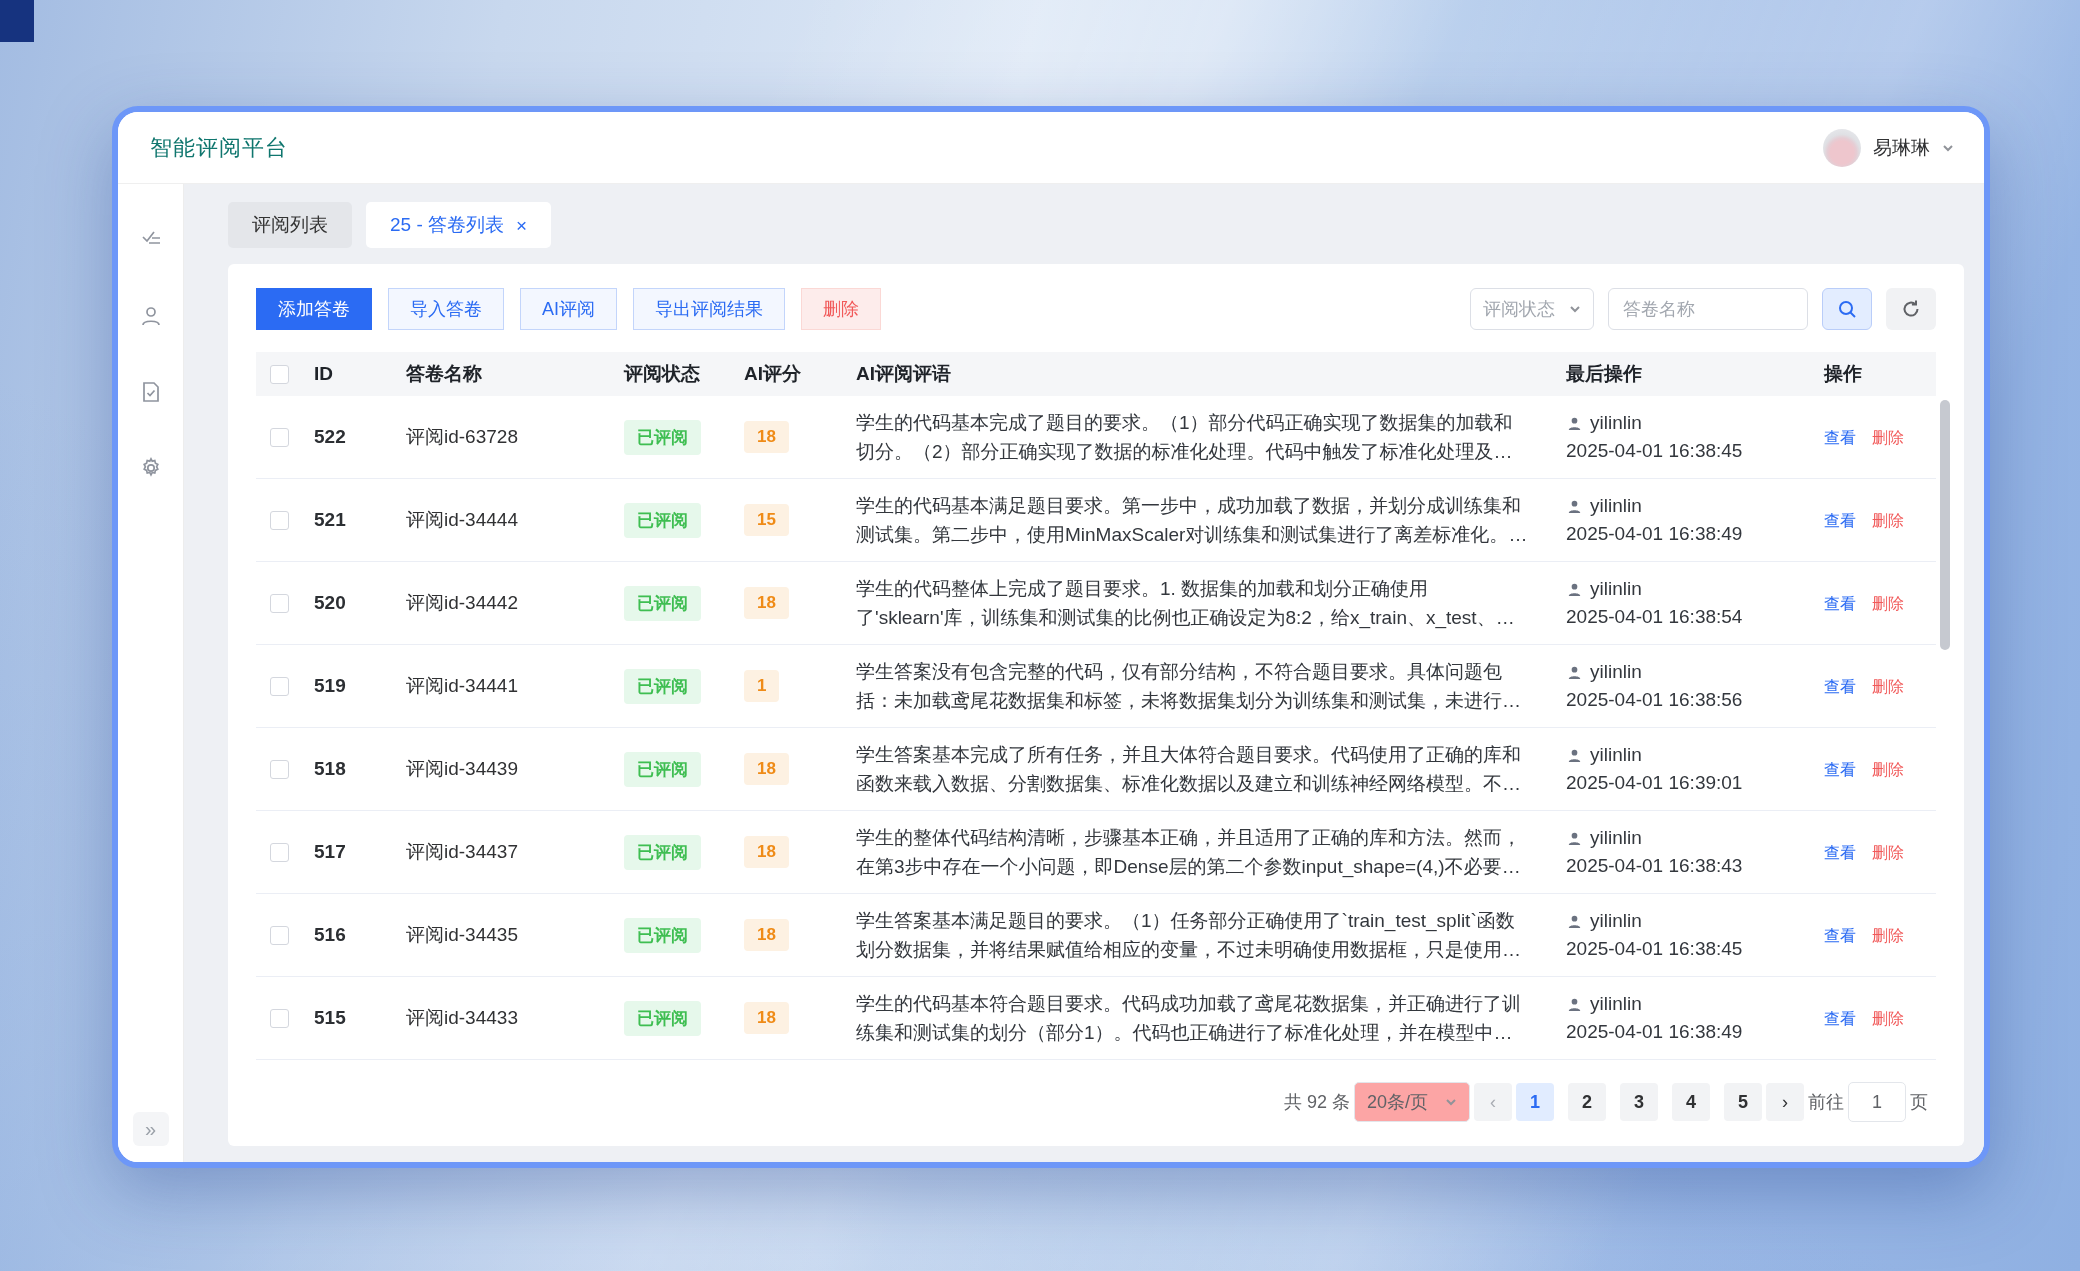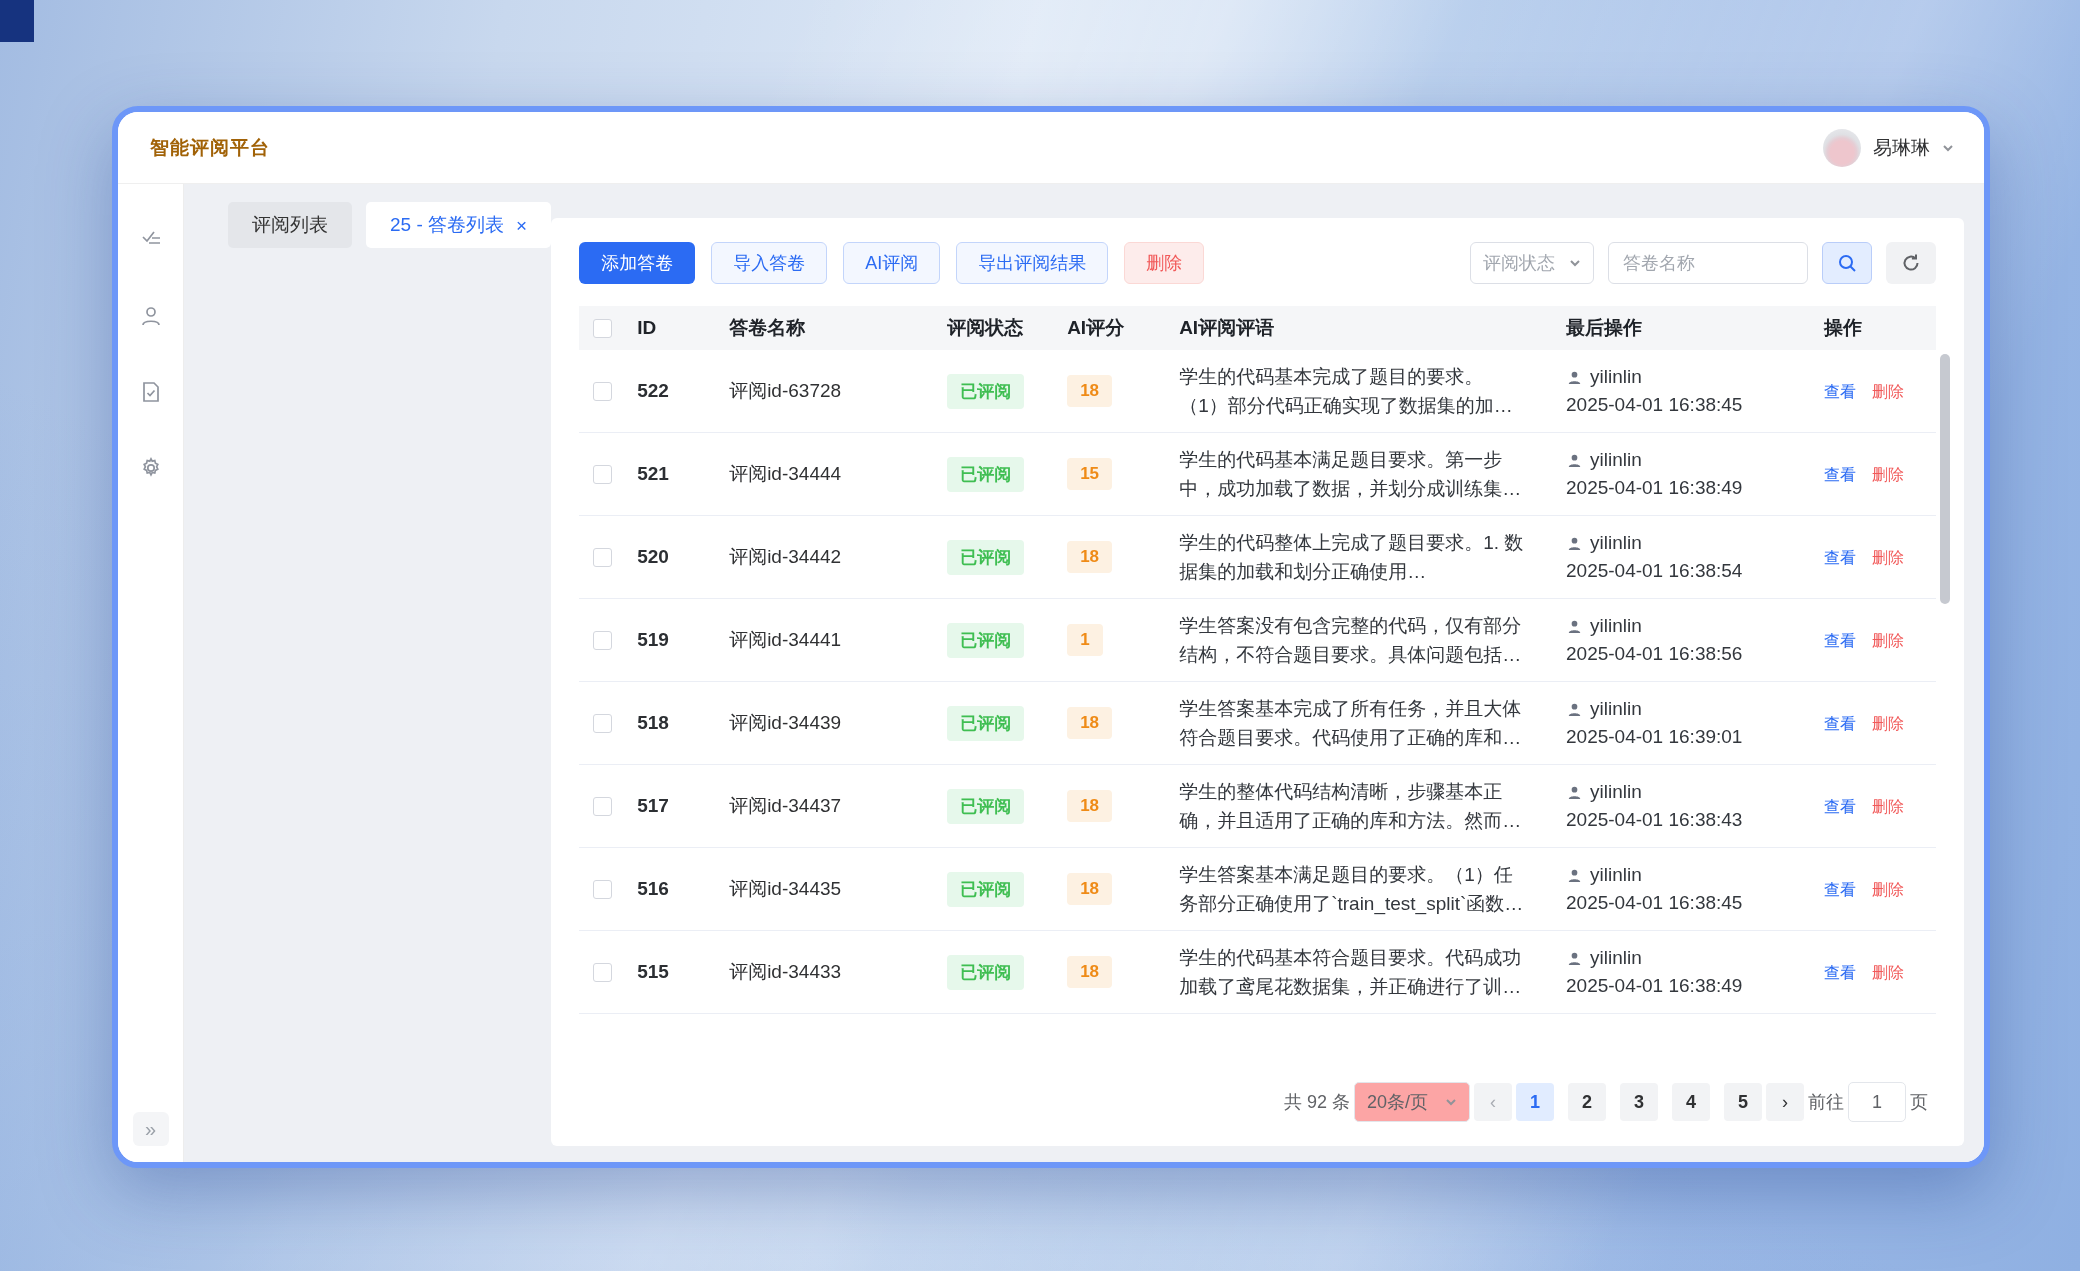--- a/index.html
+++ b/index.html
@@ -16,54 +16,54 @@
   .corner-swatch { position:absolute; left:0; top:0; width:34px; height:42px; background:#16337f; }
 
   
   .window { position:absolute; left:112px; top:106px; width:1878px; height:1062px;
     background:#fff; border:6px solid #6d97f8; border-radius:26px;
     box-shadow:0 24px 70px rgba(25,60,140,.35); display:flex; flex-direction:column; overflow:hidden; }
 
   
   .app-header { height:72px; flex:none; display:flex; align-items:center;
     justify-content:space-between; padding:0 30px 0 32px; border-bottom:1px solid #efefef; background:#fff; }
-  .app-title { font-size:19px; font-weight:700; color:#a16207; letter-spacing:1px; }
+  .app-title { font-size:22px; font-weight:400; color:#0f766e; letter-spacing:1px; }
   .user-box { display:flex; align-items:center; gap:12px; cursor:pointer; }
   .avatar { width:38px; height:38px; border-radius:50%;
     background:radial-gradient(circle at 50% 62%,#eec6cd 0 38%,#e5cdd4 48%,#dfe0e4 60%,#eceef1 100%); }
   .user-name { font-size:19px; color:#303133; }
   .chev { width:12px; height:12px; fill:none; stroke:#909399; stroke-width:2; }
 
   
   .app-body { flex:1; display:flex; min-height:0; }
   .sidebar { width:66px; flex:none; border-right:1px solid #ededed; background:#fff;
     display:flex; flex-direction:column; align-items:center; padding-top:44px; gap:52px; position:relative; }
   .side-ic { width:24px; height:24px; stroke:#8f949e; fill:none; stroke-width:1.7; cursor:pointer; }
   .collapse-btn { position:absolute; bottom:16px; left:50%; transform:translateX(-50%);
     width:36px; height:34px; background:#f4f5f7; border-radius:6px; color:#9aa0a8;
     font-size:20px; display:flex; align-items:center; justify-content:center; cursor:pointer; }
 
   .main-area { flex:1; background:#eef0f4; padding:18px 20px 16px 44px;
-    display:flex; flex-direction:row; min-width:0; }
+    display:flex; flex-direction:column; min-width:0; }
 
   
   .tabs { display:flex; gap:14px; flex:none; }
   .tab { height:46px; padding:0 24px; display:flex; align-items:center; gap:12px;
     border-radius:5px; font-size:19px; cursor:pointer; }
   .tab.inactive { background:#e4e6ea; color:#333; }
   .tab.active { background:#fff; color:#2b6bf3;align-items:center; }
   .tab-close { font-size:19px; color:#2b6bf3; line-height:1; }
 
   
   .card { margin-top:16px; background:#fff; border-radius:6px; flex:1;
     padding:24px 28px 14px 28px; display:flex; flex-direction:column; min-height:0; }
 
   .toolbar { display:flex; align-items:center; justify-content:space-between; flex:none; }
   .btn-group { display:flex; gap:16px; }
-  .btn { height:42px; padding:0 21px; border-radius:6px; font-size:18px;
+  .btn { height:42px; padding:0 21px; border-radius:0; font-size:18px;
     display:flex; align-items:center; cursor:pointer; border:1px solid transparent; white-space:nowrap; }
   .btn.primary { background:#2b6bf3; color:#fff; }
   .btn.outline { background:#f3f7ff; border-color:#c3d5fb; color:#2b6bf3; }
   .btn.danger  { background:#fdeceb; border-color:#fbd8d5; color:#f15959; }
 
   .filters { display:flex; align-items:center; gap:14px; }
   .select-box { width:124px; height:42px; border:1px solid #dcdfe6; border-radius:6px;
     background:#fff; display:flex; align-items:center; justify-content:space-between;
     padding:0 12px; color:#a2a7af; font-size:18px; cursor:pointer; }
   .text-input { width:200px; height:42px; border:1px solid #dcdfe6; border-radius:6px;

